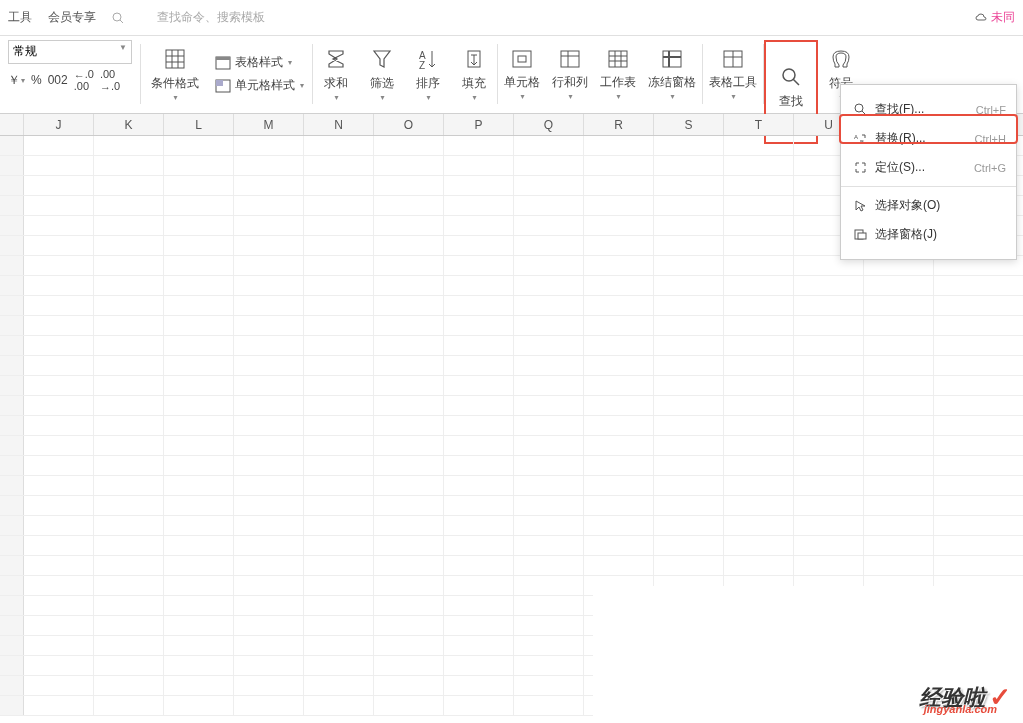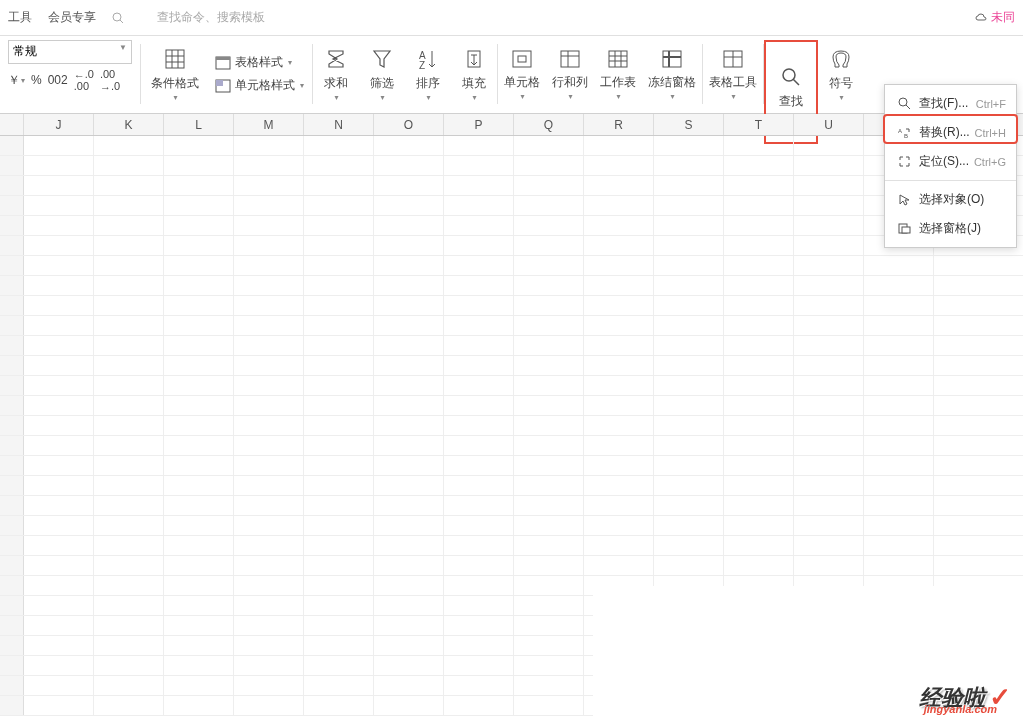--- a/index.html
+++ b/index.html
@@ -21,21 +21,21 @@
     
     .ribbon-btn { display: flex; flex-direction: column; align-items: center; justify-content: center; padding: 2px 6px; cursor: pointer; font-size: 12px; color: #444; min-width: 46px; height: 68px; }
     .ribbon-btn .label { margin-top: 4px; display: flex; align-items: center; gap: 1px; flex-direction: column; }
     .ribbon-stack { display: flex; flex-direction: column; justify-content: center; gap: 6px; padding: 0 4px; }
     .ribbon-mini { display: flex; align-items: center; gap: 4px; font-size: 12px; color: #444; cursor: pointer; }
     
     .highlight-find { border: 2px solid #e74c3c; border-radius: 0; padding: 16px 2px; }
     
     .chevron { font-size: 8px; color: #888; margin-left: 1px; }
     
-    .dropdown-menu { position: absolute; top: 84px; right: 6px; width: 133px; background: #fff; border: 1px solid #ccc; box-shadow: 0 2px 8px rgba(0,0,0,0.15); z-index: 100; padding: 4px 0; }
+    .dropdown-menu { position: absolute; top: 84px; right: 6px; width: 177px; background: #fff; border: 1px solid #ccc; box-shadow: 0 2px 8px rgba(0,0,0,0.15); z-index: 100; padding: 10px 0; }
     .menu-item { display: flex; align-items: center; padding: 6px 10px; font-size: 12px; color: #333; cursor: pointer; }
     .menu-item .mi-icon { width: 18px; display: flex; justify-content: center; }
     .menu-item .mi-label { flex: 1; margin-left: 6px; }
     .menu-item .mi-shortcut { color: #999; font-size: 11px; }
     .menu-sep { height: 1px; background: #e0e0e0; margin: 4px 0; }
     .menu-highlight { position: absolute; border: 2px solid #e74c3c; border-radius: 4px; pointer-events: none; }
     
     .sheet-area { position: relative; height: 617px; overflow: hidden; }
     .col-headers { display: flex; height: 22px; background: #f5f5f5; border-bottom: 1px solid #ccc; }
     .col-header { width: 70px; text-align: center; font-size: 12px; color: #555; border-right: 1px solid #ddd; line-height: 22px; }

